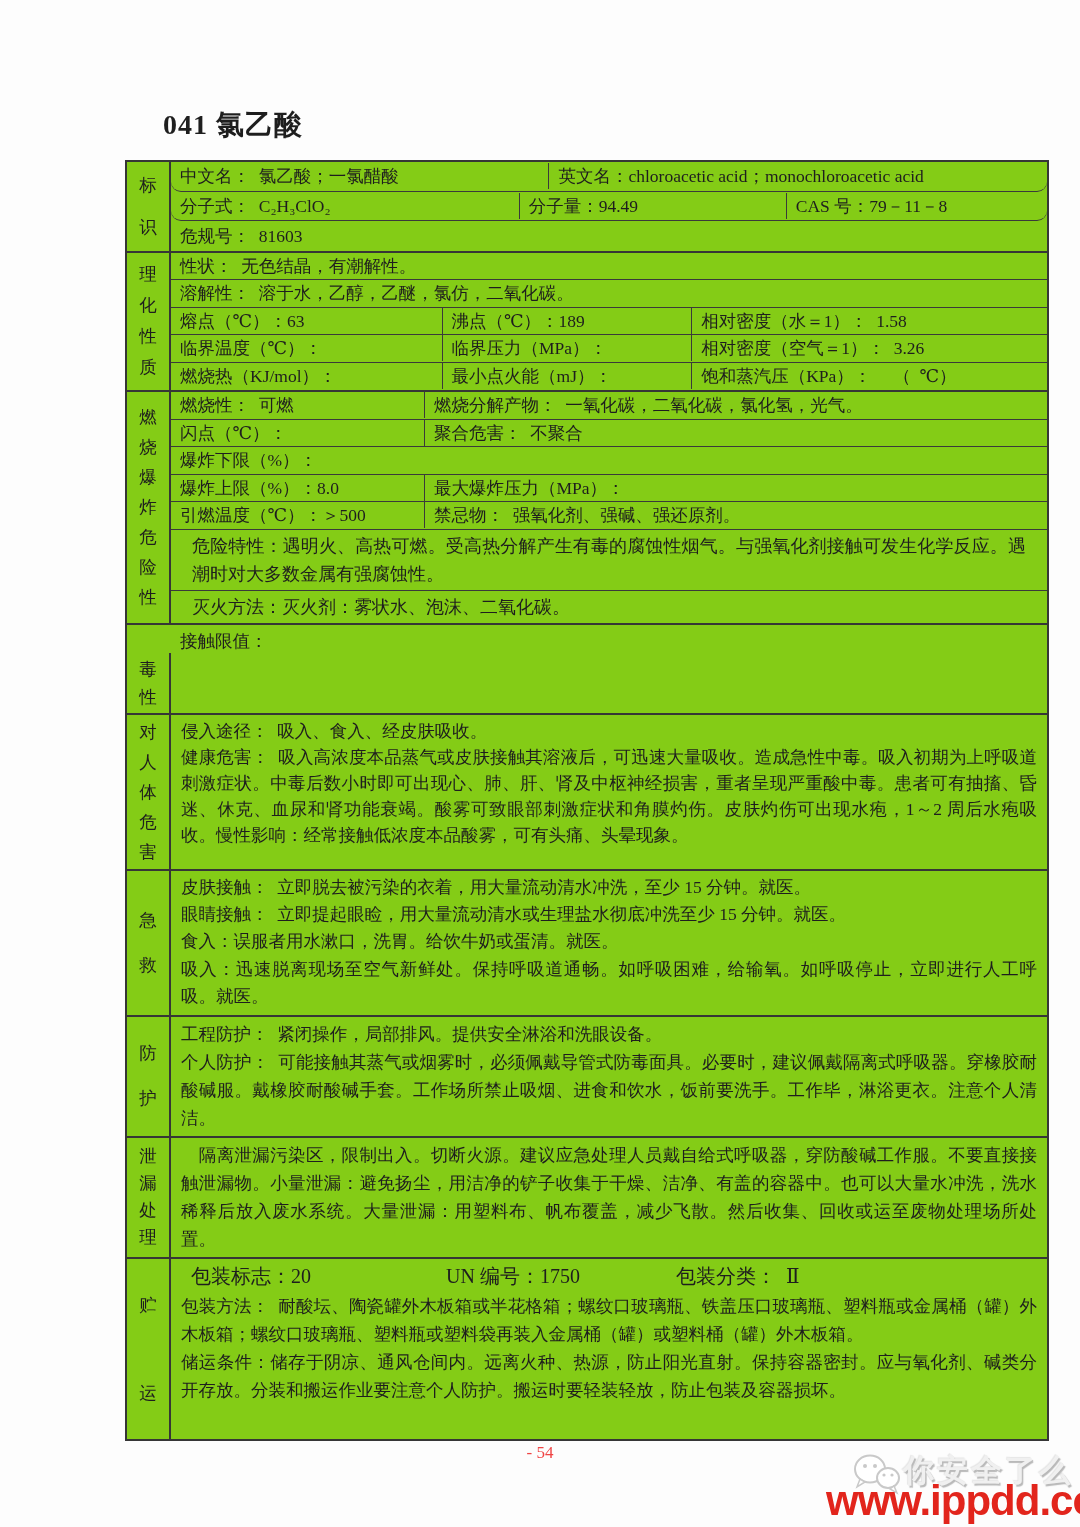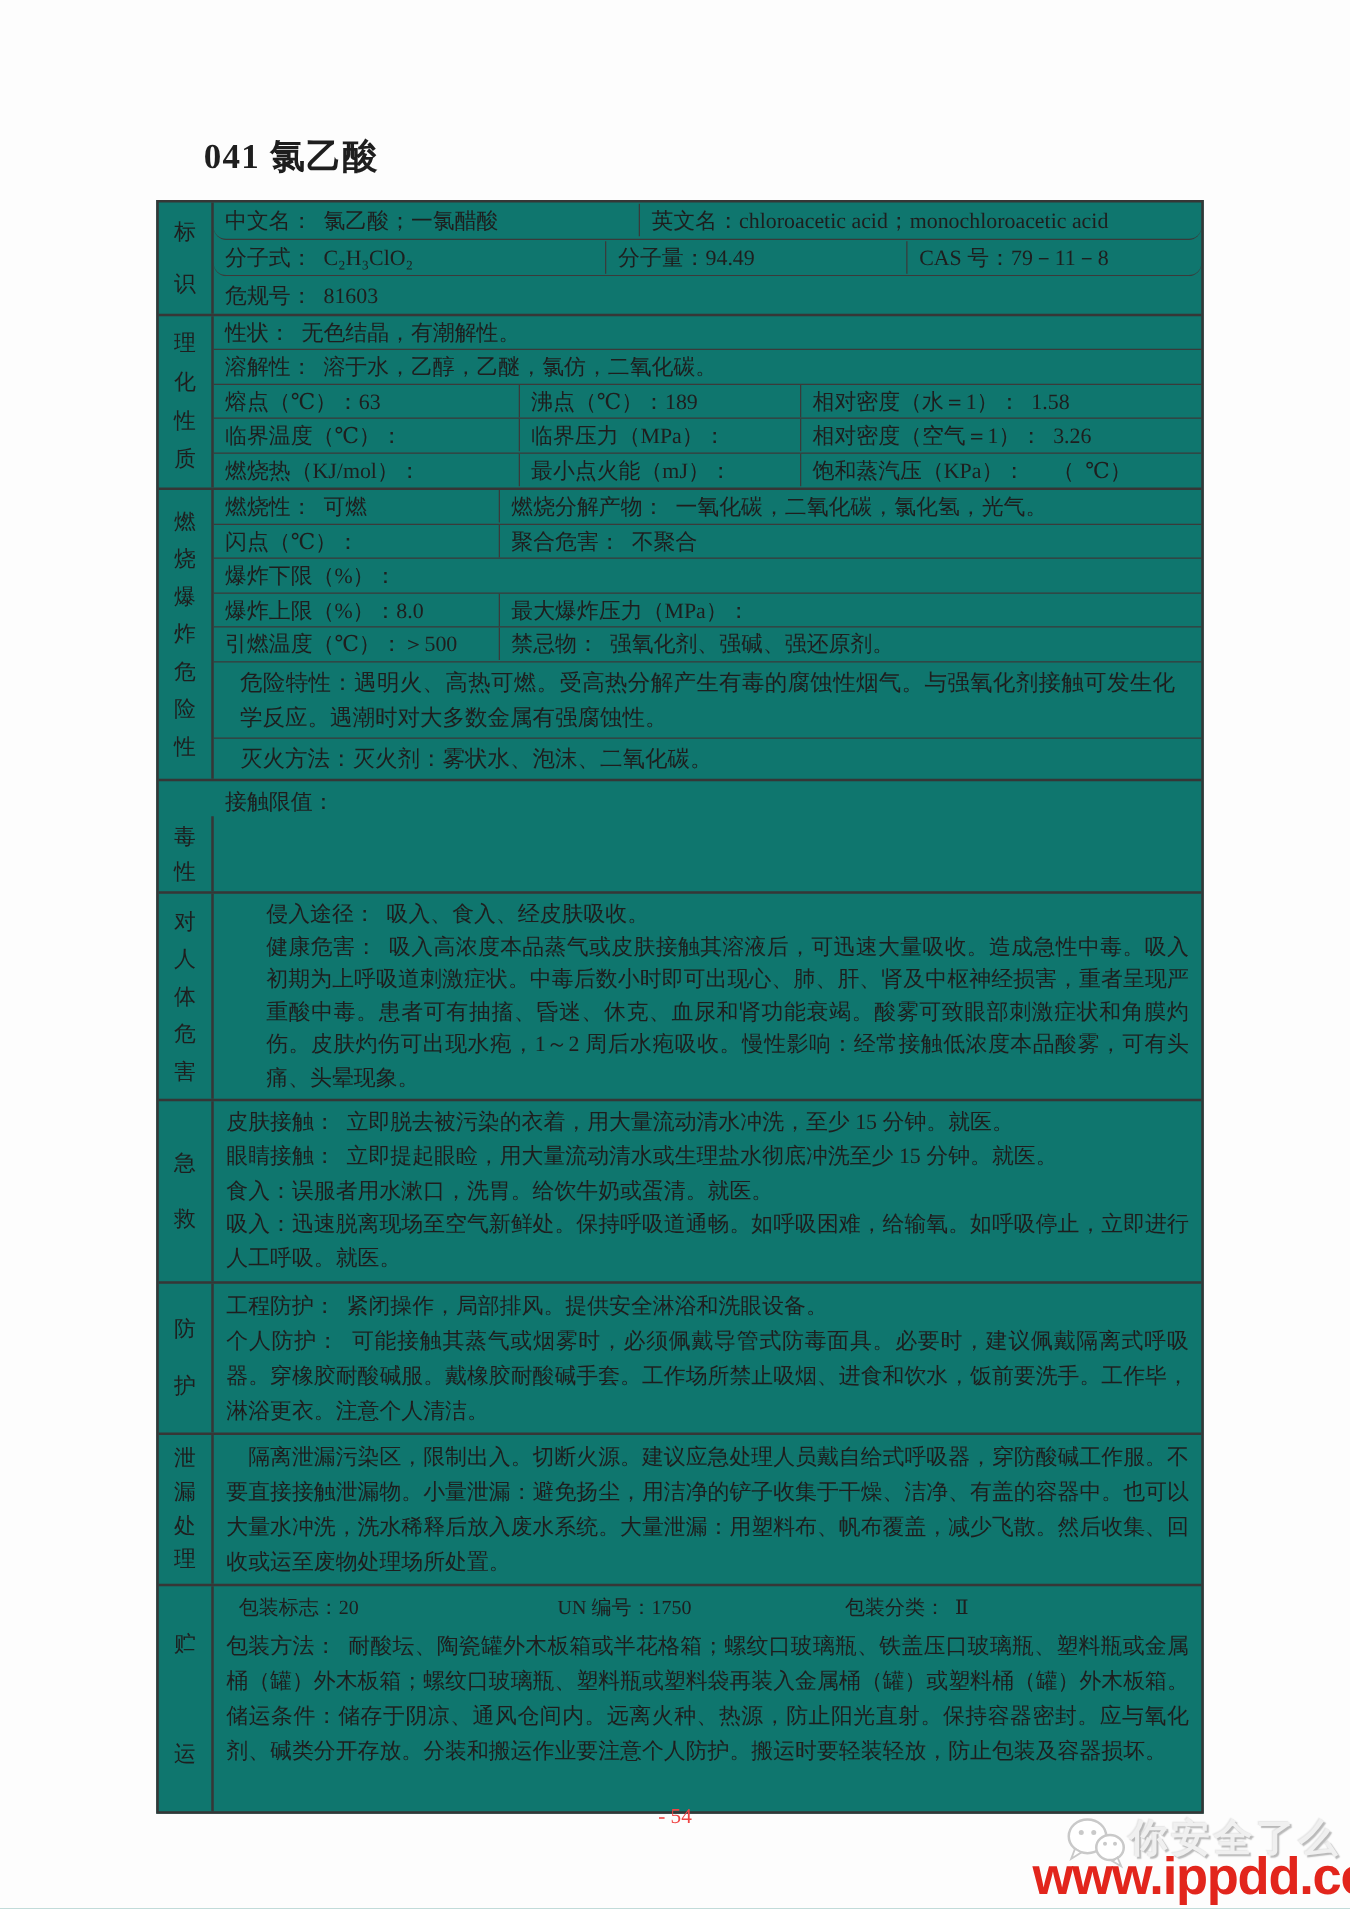--- a/index.html
+++ b/index.html
@@ -7,22 +7,22 @@
   body {
     width:1080px; height:1527px; position:relative; overflow:hidden;
     background:#fdfdfd; color:#1e1e1e;
     font-family:"Liberation Serif","DejaVu Serif",serif;
   }
   .doc-title {
     position:absolute; left:163px; top:106px; margin:0;
     font-size:28px; font-weight:bold; letter-spacing:1px;
   }
   .msds-table {
-    position:absolute; left:125px; top:160px; width:838px;
-    border:2.5px solid #363636; background:#0f766e;
+    position:absolute; left:125px; top:160px; width:924px;
+    border:2.5px solid #363636; background:#84cc16;
   }
   .section { display:flex; border-bottom:2px solid #363636; align-items:stretch; }
   .section:last-child { border-bottom:none; }
   .sec-header {
     width:44px; flex:0 0 44px; border-right:2px solid #363636;
     display:flex; align-items:center; justify-content:center; text-align:center;
     font-size:17.5px; padding:2px 12.5px; word-break:break-all;
   }
   .lh27 { line-height:27px; } .lh28 { line-height:28px;margin-top:28px; } .lh30 { line-height:30px; }
   .lh31 { line-height:31px; } .lh42 { line-height:42px; } .lh45 { line-height:45px; }
@@ -43,25 +43,25 @@
   .w285 { width:28.5%; flex:0 0 28.5%; }
   .w290 { width:29%;   flex:0 0 29%; }
   .full-text {
     display:block; padding:2px 21px; font-size:18px;
     line-height:28px; white-space:pre-wrap; text-align:justify;
     border-bottom:1.5px solid #3a3a3a;
   }
   .tox-cell { min-height:58px; padding:4px 9px; font-size:17.5px; white-space:pre-wrap; }
   .para-cell { padding:3px 10px 4px 10px; }
   .para { margin:0; font-size:17.5px; text-align:justify; white-space:pre-wrap; }
-  .lhp26 .para { line-height:26.2px;margin-left:32px; }
+  .lhp26 .para { line-height:26.2px; }
   .lhp27 .para { line-height:27.4px; }
   .lhp28 .para { line-height:28px; }
   .pack-row { display:flex; align-items:center; min-height:30px; padding:0 10px; }
-  .pack-item { font-size:16px; white-space:pre-wrap; }
+  .pack-item { font-size:20px; white-space:pre-wrap; }
   .pack-1 { width:255px; flex:0 0 255px; }
   .pack-2 { width:230px; flex:0 0 230px; }
   .footer-page {
     position:absolute; left:0; right:0; top:1443px; text-align:center;
     font-size:17px; color:#ef4444;
   }
   .wm-icon { position:absolute; left:850px; top:1448px; }
   .wm-brand {
     position:absolute; left:903px; top:1450px; width:180px;
     font-size:31px; letter-spacing:3px; color:#f0f0f0; font-weight:bold;

